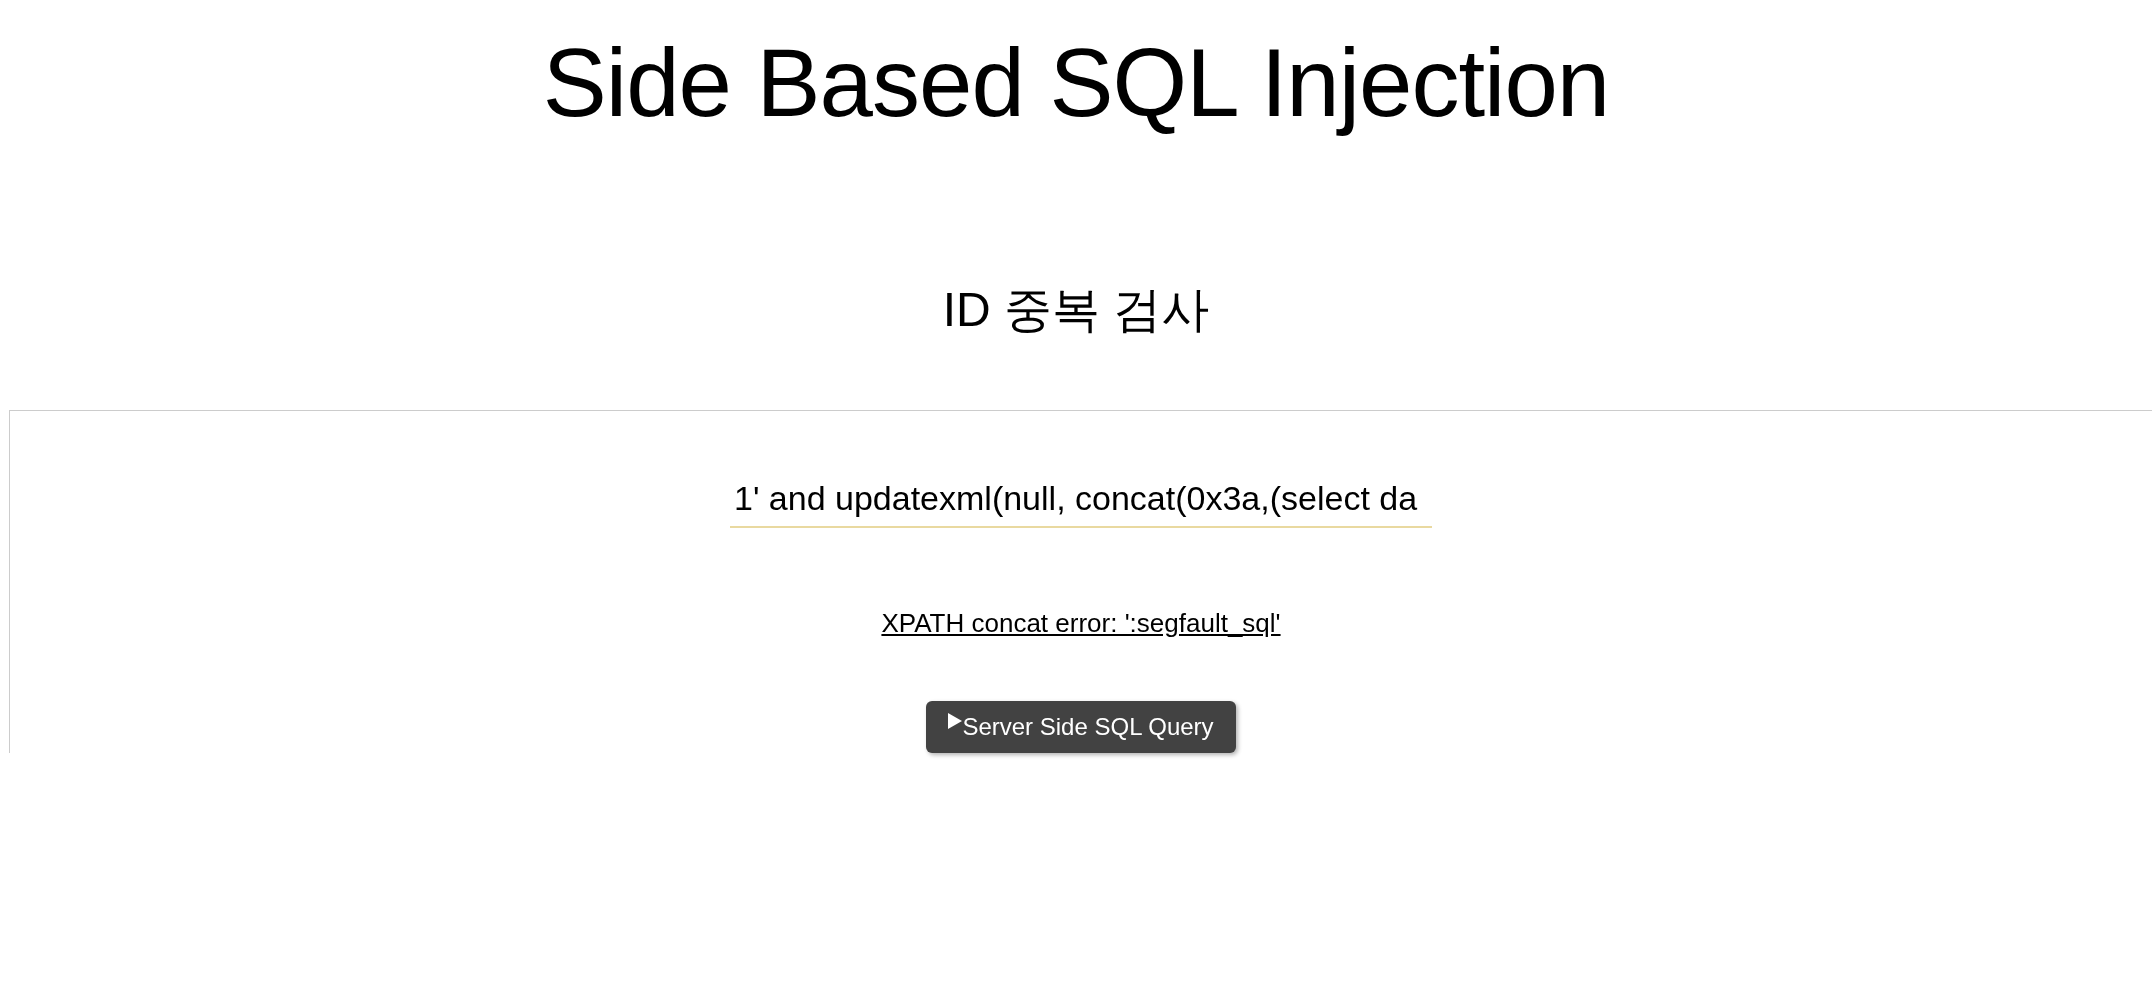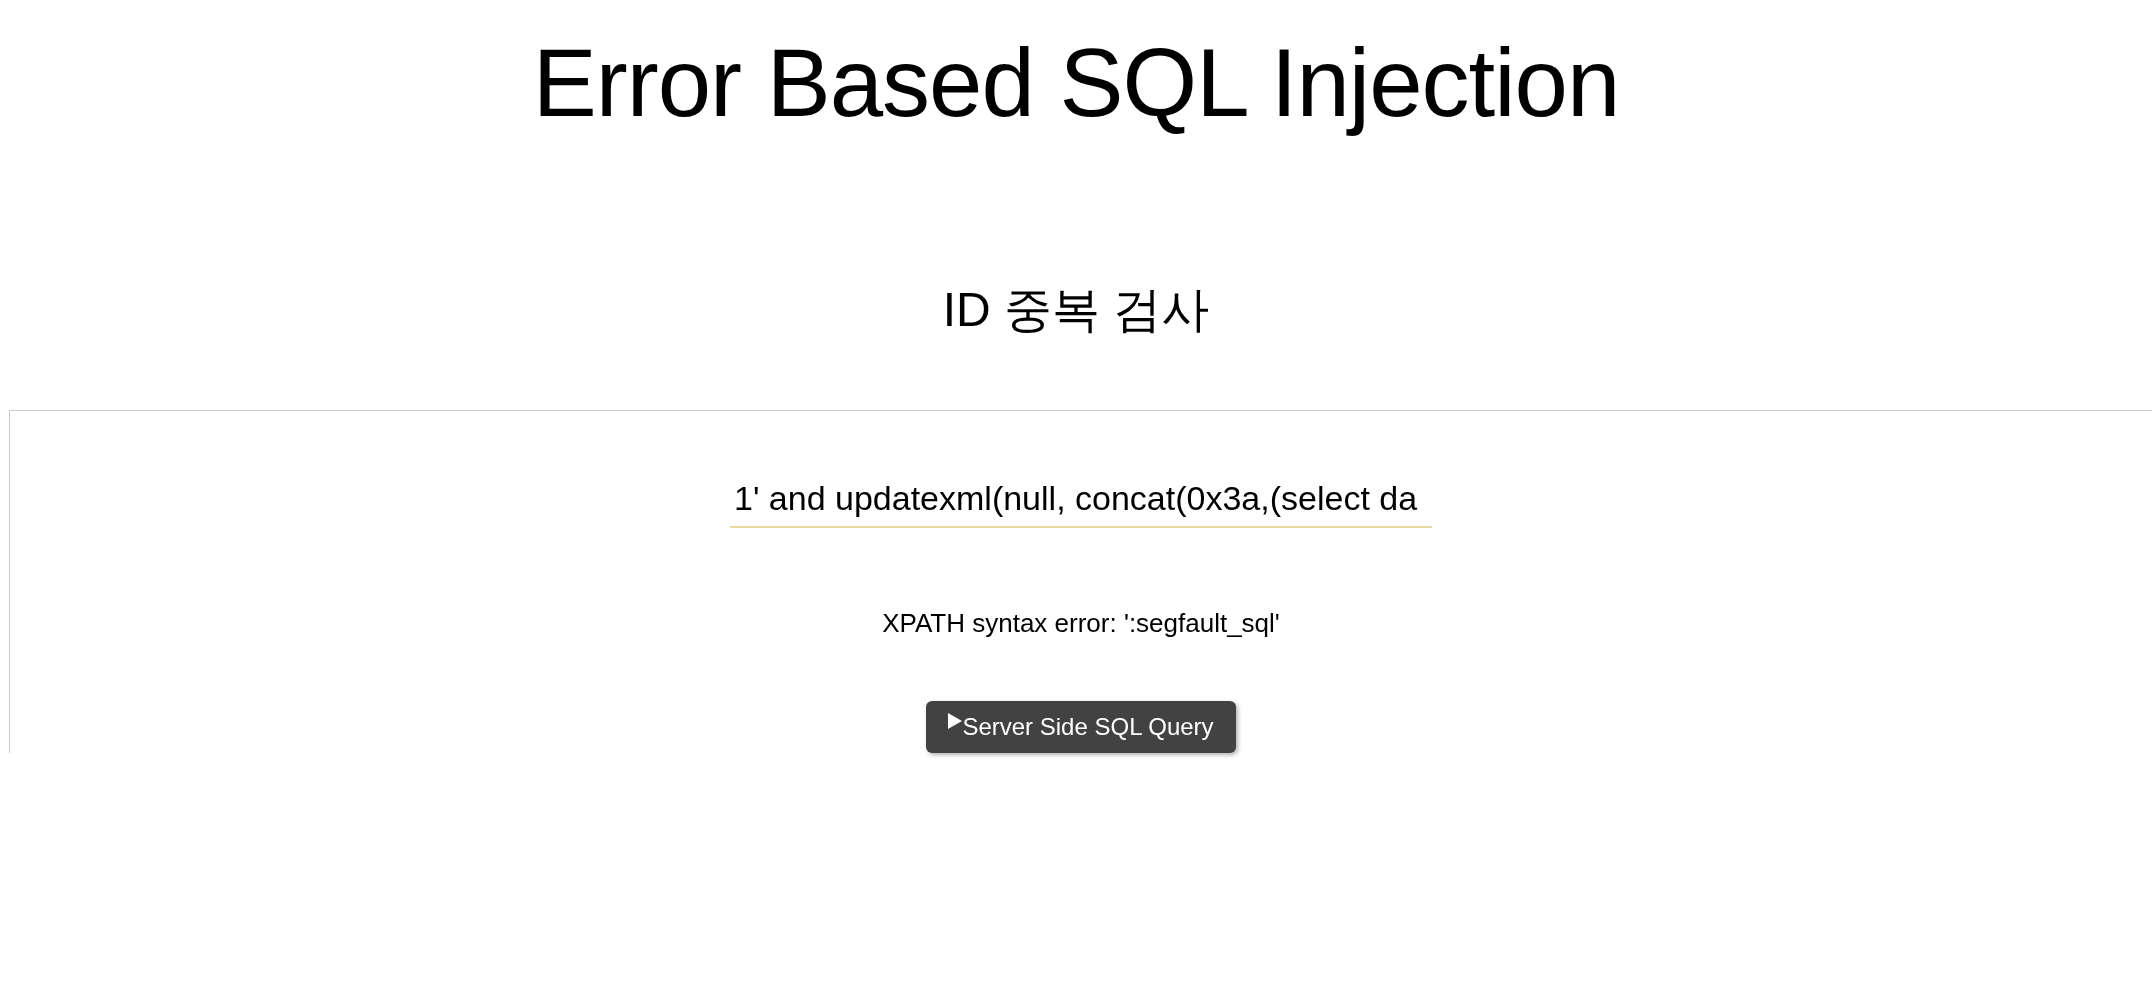--- a/index.html
+++ b/index.html
@@ -30,20 +30,21 @@
       color: #000000;
       margin-bottom: 68px;
     }
     .content-box {
       border-top: 1px solid #ccc;
       border-left: 1px solid #ccc;
       margin-left: 9px;
       padding-top: 50px;
       min-height: 340px;
       text-align: center;
+      text-decoration: underline;
     }
     .sql-input {
       width: 702px;
       font-size: 34px;
       padding: 8px 4px;
       border: none;
       border-bottom: 2px solid #e9d9a0;
       outline: none;
       background: transparent;
       color: #000;
@@ -74,26 +75,26 @@
       width: 0;
       height: 0;
       border-top: 8px solid transparent;
       border-bottom: 8px solid transparent;
       border-left: 14px solid #ffffff;
     }
   </style>
 </head>
 <body>
 
-<h1 class="page-title">Error Based SQL Injection</h1>
+<h1 class="page-title">Side Based SQL Injection</h1>
 
 <h2 class="subtitle">ID 중복 검사</h2>
 
 <div class="content-box">
   <input type="text" class="sql-input" value="1' and updatexml(null, concat(0x3a,(select da" style="">
   
-  <div class="error-message">XPATH syntax error: ':segfault_sql'</div>
+  <div class="error-message">XPATH concat error: ':segfault_sql'</div>
   
   <button class="query-button">
     <span class="play-icon"></span>
     <span>Server Side SQL Query</span>
   </button>
 </div>
 
 </body></html>

